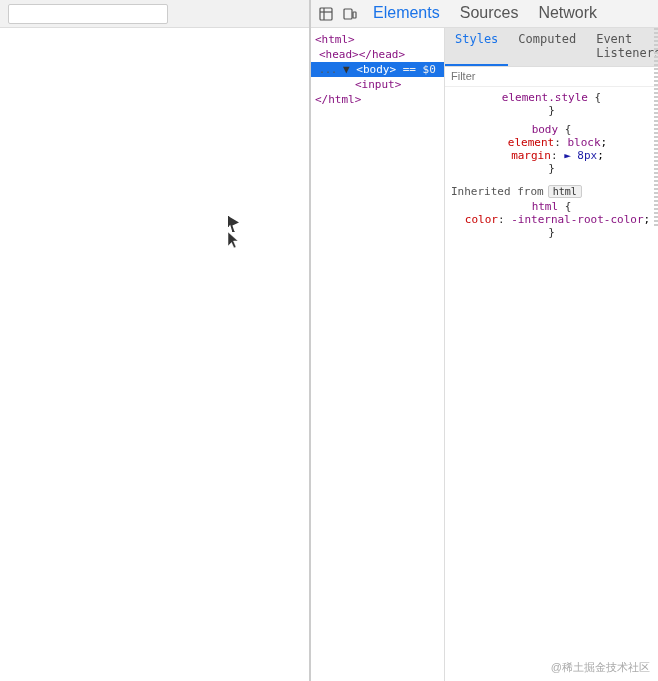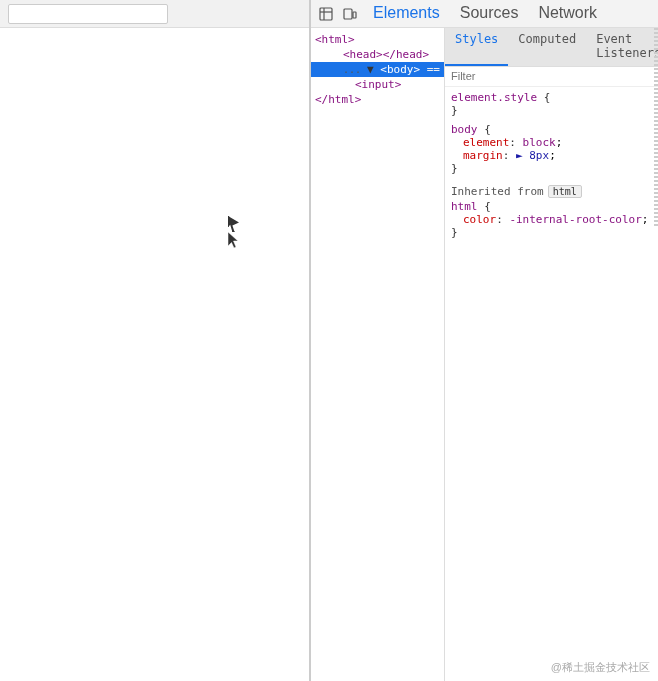--- a/index.html
+++ b/index.html
@@ -143,21 +143,21 @@
       white-space: nowrap;
       cursor: default;
     }
     .html-line.selected {
       background: #1a73e8;
       color: #fff;
     }
 
     .tag { color: #881280; }
 
-    .indent1 { padding-left: 32px; }
+    .indent1 { padding-left: 8px; }
     .indent2 { padding-left: 44px; }
 
     .ellipsis { color: #555; font-size: 10px; }
     .triangle-down { color: #333; }
 
     
     .styles-panel {
       flex: 1;
       overflow: auto;
       display: flex;
@@ -200,20 +200,21 @@
     }
 
     .styles-content {
       overflow: auto;
       flex: 1;
       padding: 4px 6px;
     }
 
     .style-rule {
       margin-bottom: 6px;
+      text-align: center;
     }
 
     .rule-selector {
       color: #881280;
       font-weight: 500;
     }
     .rule-brace { color: #333; }
     .prop-name { color: #c80000; }
     .prop-colon { color: #333; }
 

